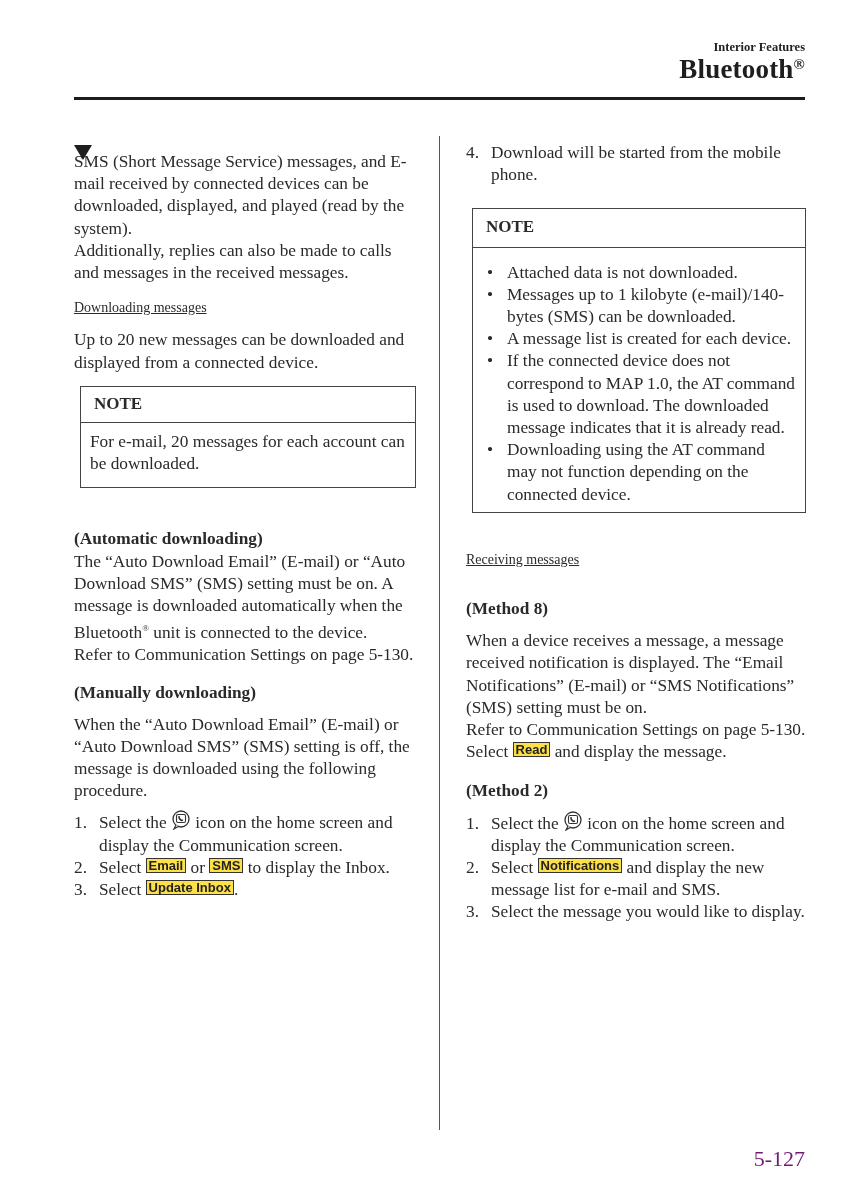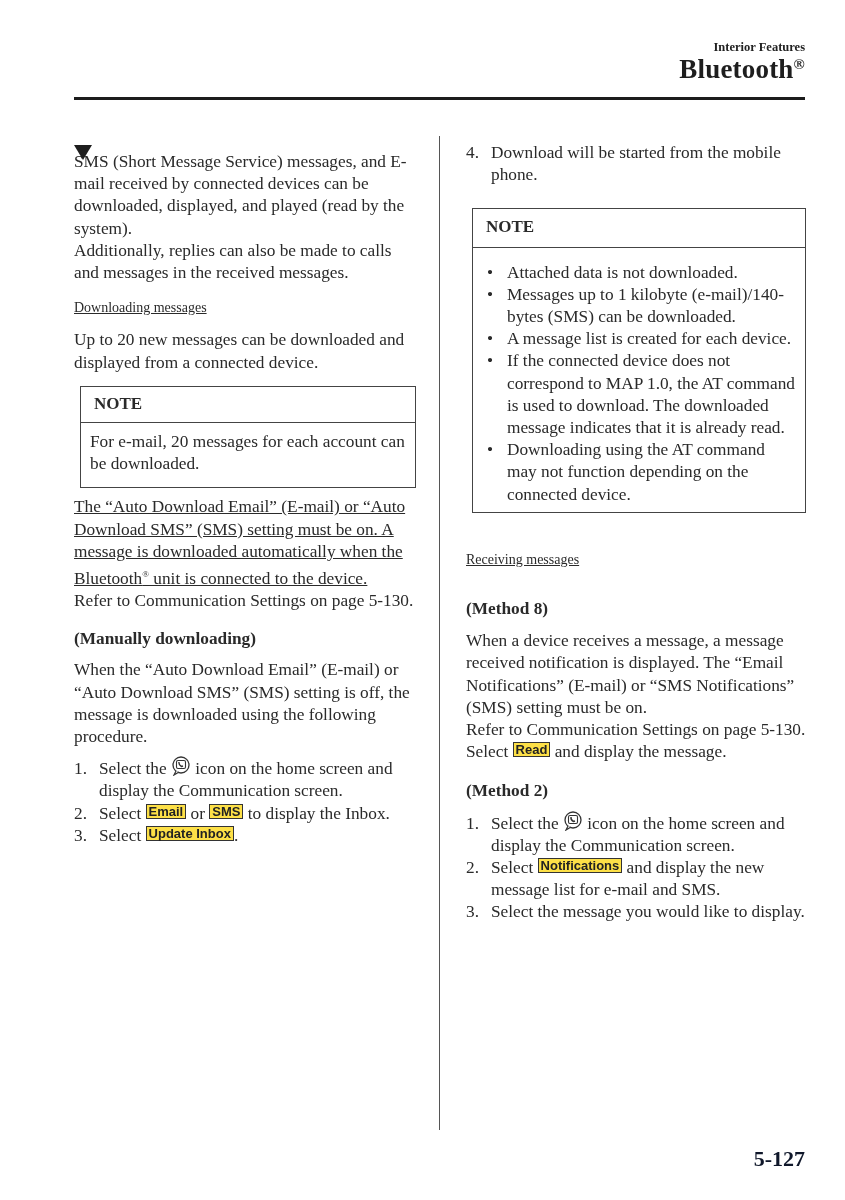--- a/index.html
+++ b/index.html
@@ -53,21 +53,21 @@
 
     .btn-key {
       display: inline-block; font-family: "Liberation Sans", "DejaVu Sans", sans-serif;
       font-weight: bold; font-size: 13px; line-height: 13px;
       border: 1px solid #333; padding: 0 2px; position: relative; top: -3px; color: #222; background: #fde047;
     }
     .comm-icon {
       display: inline-block; width: 20px; height: 20px; position: relative; top: -4px; vertical-align: middle;
     }
     .page-num {
-      position: absolute; right: 40px; top: 1146px; font-size: 22px; font-weight: bold; color: #0f172a;
+      position: absolute; right: 40px; top: 1146px; font-size: 22px; font-weight: normal; color: #701a75;
     }
   </style>
 </head>
 <body>
 
 <div class="hdr-section">Interior Features</div>
 <div class="hdr-title"><span>Bluetooth</span><sup>®</sup></div>
 <div class="hdr-rule"></div>
 
 <div class="col-divider"></div>
@@ -80,21 +80,22 @@
   <p>Additionally, replies can also be made to calls and messages in the received messages.</p>
 
   <div class="ul-head" style="margin-top:13px;">Downloading messages</div>
   <p class="para" style="margin-top:10px;">Up to 20 new messages can be downloaded and displayed from a connected device.</p>
 
   <div class="note-box" style="margin-top:12px;">
     <div class="note-title">NOTE</div>
     <div class="note-body">For e-mail, 20 messages for each account can be downloaded.</div>
   </div>
 
-  <p class="para" style="margin-top:8px;text-decoration:underline;"><span>The “Auto Download Email” (E-mail) or “Auto Download SMS” (SMS) setting must be on. A message is downloaded automatically when the Bluetooth</span><sup style="font-size:9px;">®</sup><span> unit is connected to the device.</span></p>
+  <div class="sub-head" style="margin-top:40px;">(Automatic downloading)</div>
+  <p class="para" style="margin-top:0;"><span>The “Auto Download Email” (E-mail) or “Auto Download SMS” (SMS) setting must be on. A message is downloaded automatically when the Bluetooth</span><sup style="font-size:9px;">®</sup><span> unit is connected to the device.</span></p>
   <p>Refer to Communication Settings on page 5-130.</p>
 
   <div class="sub-head" style="margin-top:16px;">(Manually downloading)</div>
   <p class="para" style="margin-top:9px;">When the “Auto Download Email” (E-mail) or “Auto Download SMS” (SMS) setting is off, the message is downloaded using the following procedure.</p>
 
   <ol class="steps" style="margin-top:10px;">
     <li>
       <span class="num">1.</span>
       <span>Select the </span><span class="comm-icon"><svg viewBox="0 0 20 20" width="20" height="20">
             <circle cx="10" cy="9" r="8" fill="none" stroke="#333" stroke-width="1.3"></circle>

